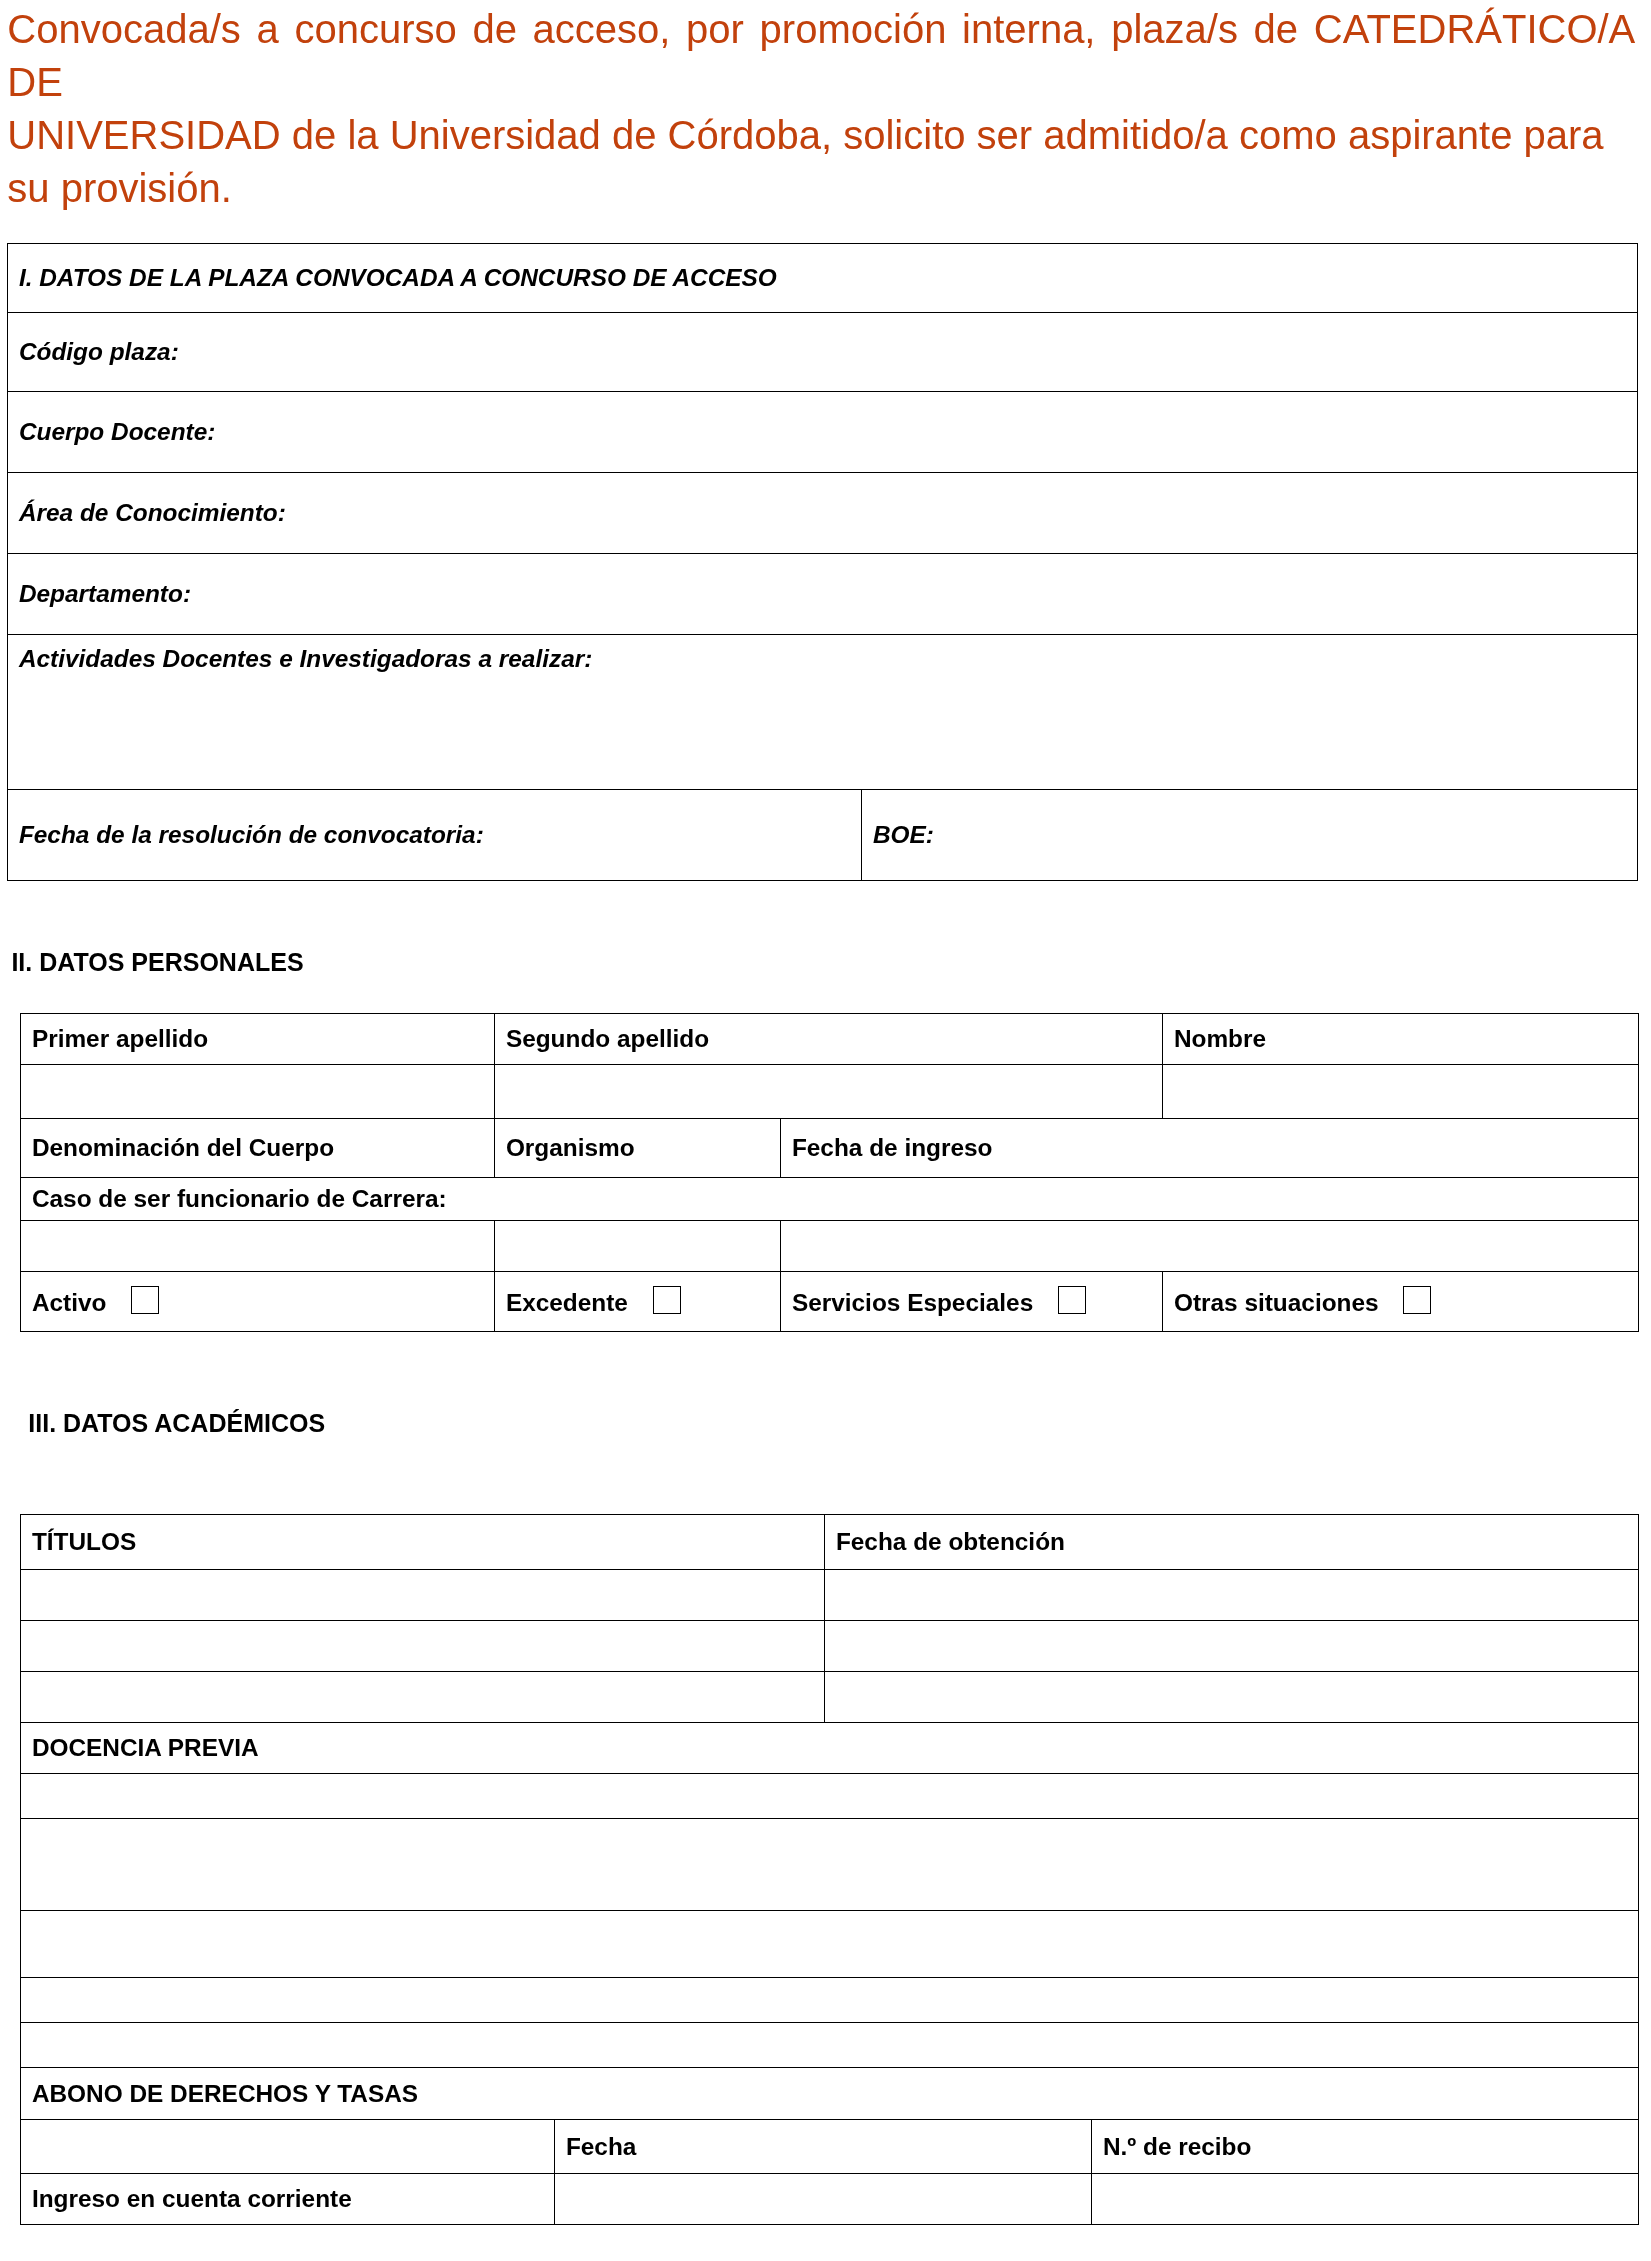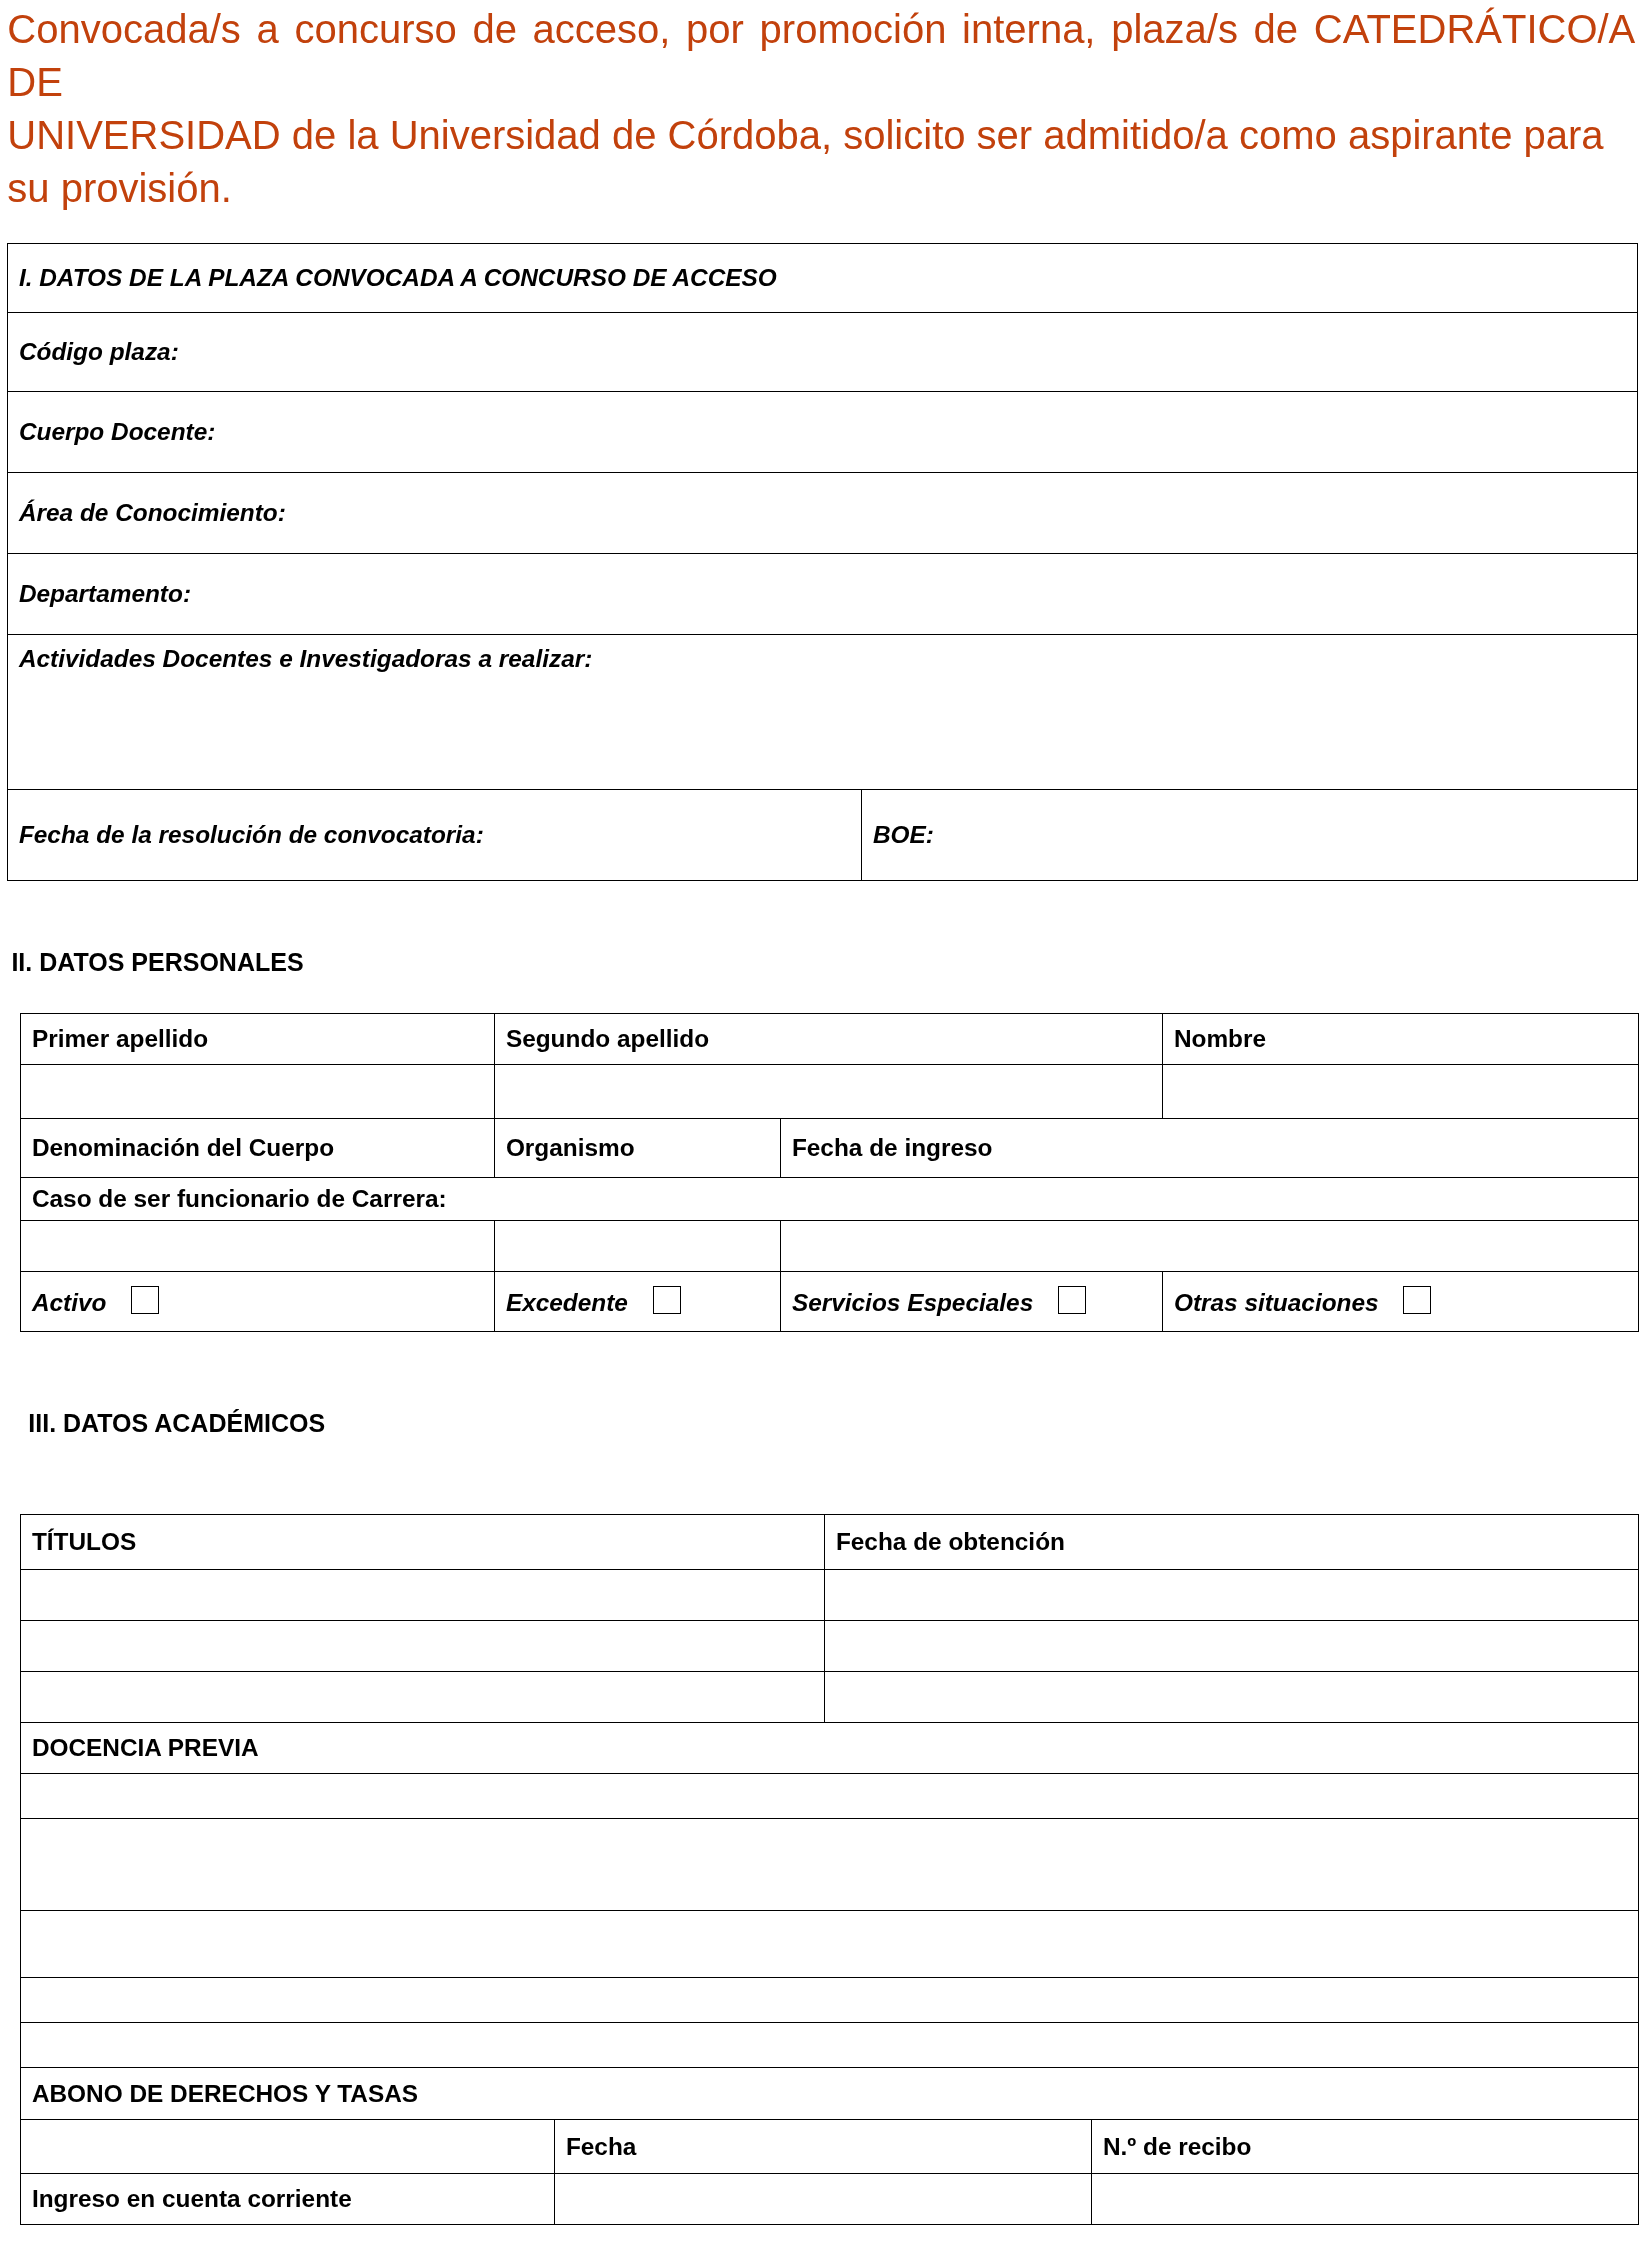--- a/index.html
+++ b/index.html
@@ -28,21 +28,21 @@
   }
   td.vtop { vertical-align: top; padding-top: 9.8px; }
 
   .tbl-plaza { margin-top: 28px; width: 1631px; font-style: italic; }
   .tbl-personales, .tbl-academicos { margin-left: 13px; width: 1618px; }
 
   .section-heading { font-size: 25px; font-weight: bold; }
   #heading-2 { margin: 67px 0 36px 4.1px; }
   #heading-3 { margin: 77px 0 76px 21px; }
 
-  .chk-label { vertical-align: middle; font-style: italic; }
+  .chk-label { vertical-align: middle; }
   .checkbox {
     display: inline-block;
     width: 28px; height: 28px;
     border: 1.6px solid #000;
     background: #fff;
     vertical-align: middle;
     margin-left: 18px;
     margin-top: -4.9px;
   }
 </style>

